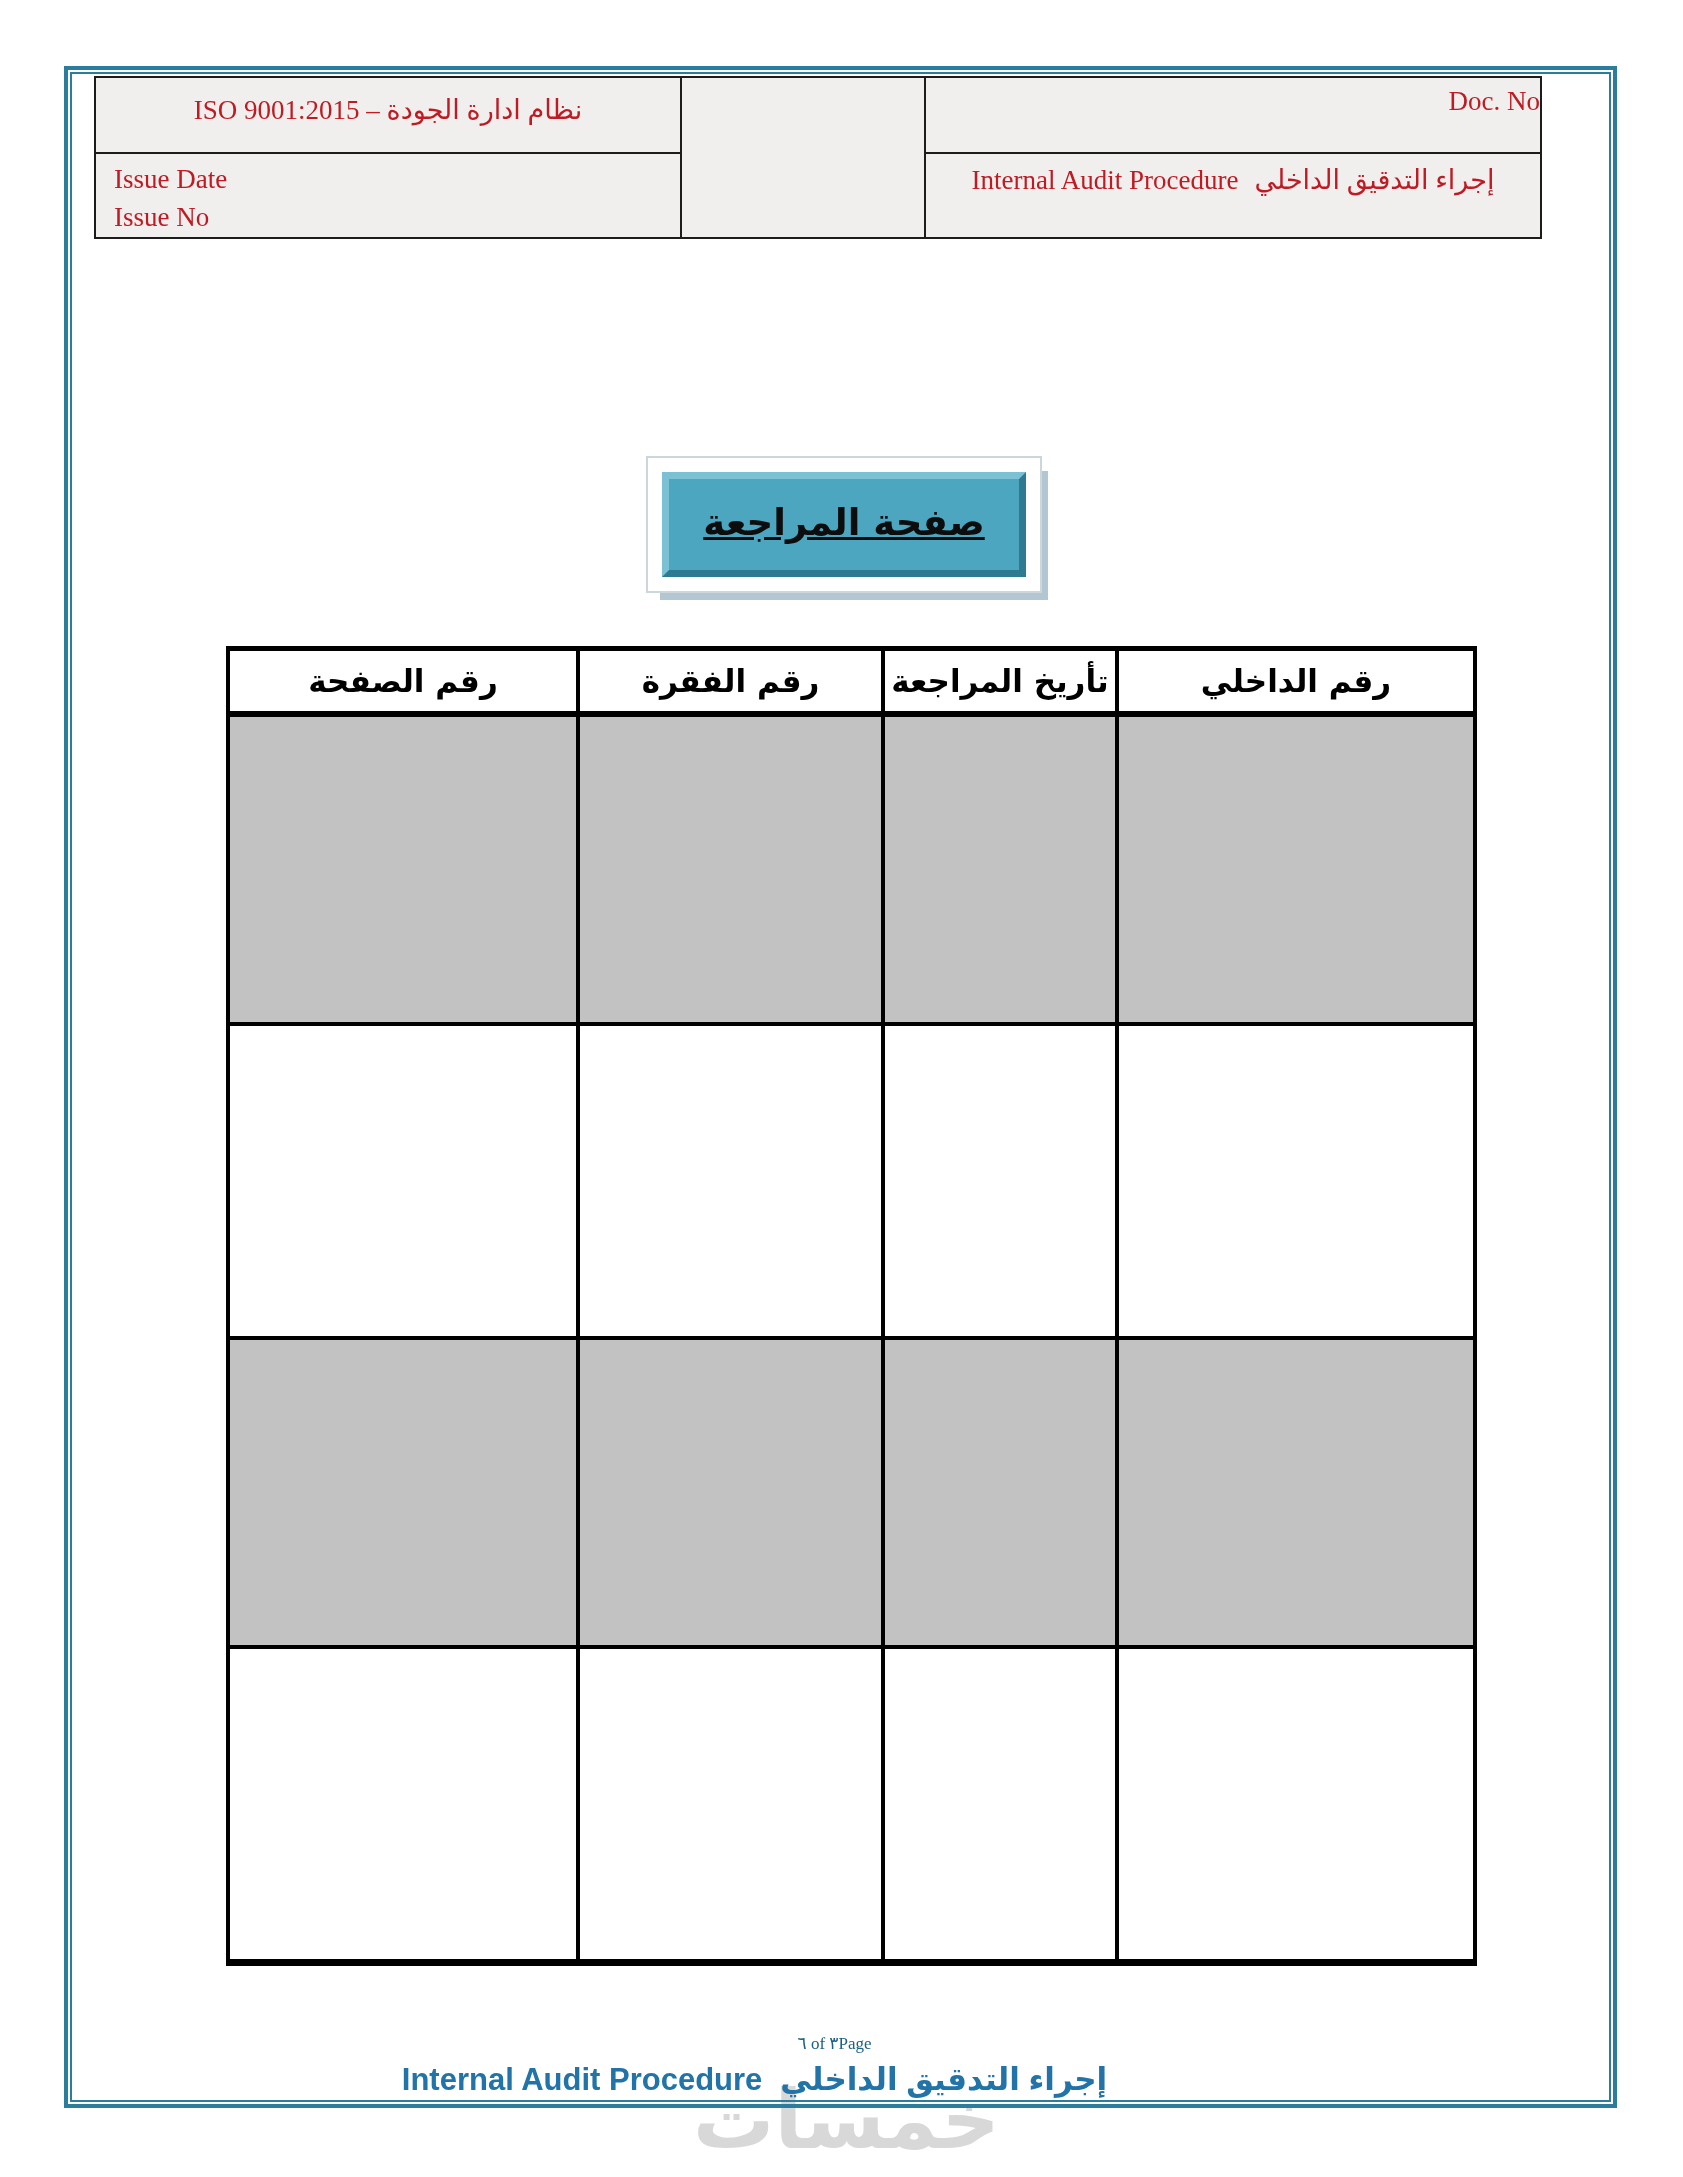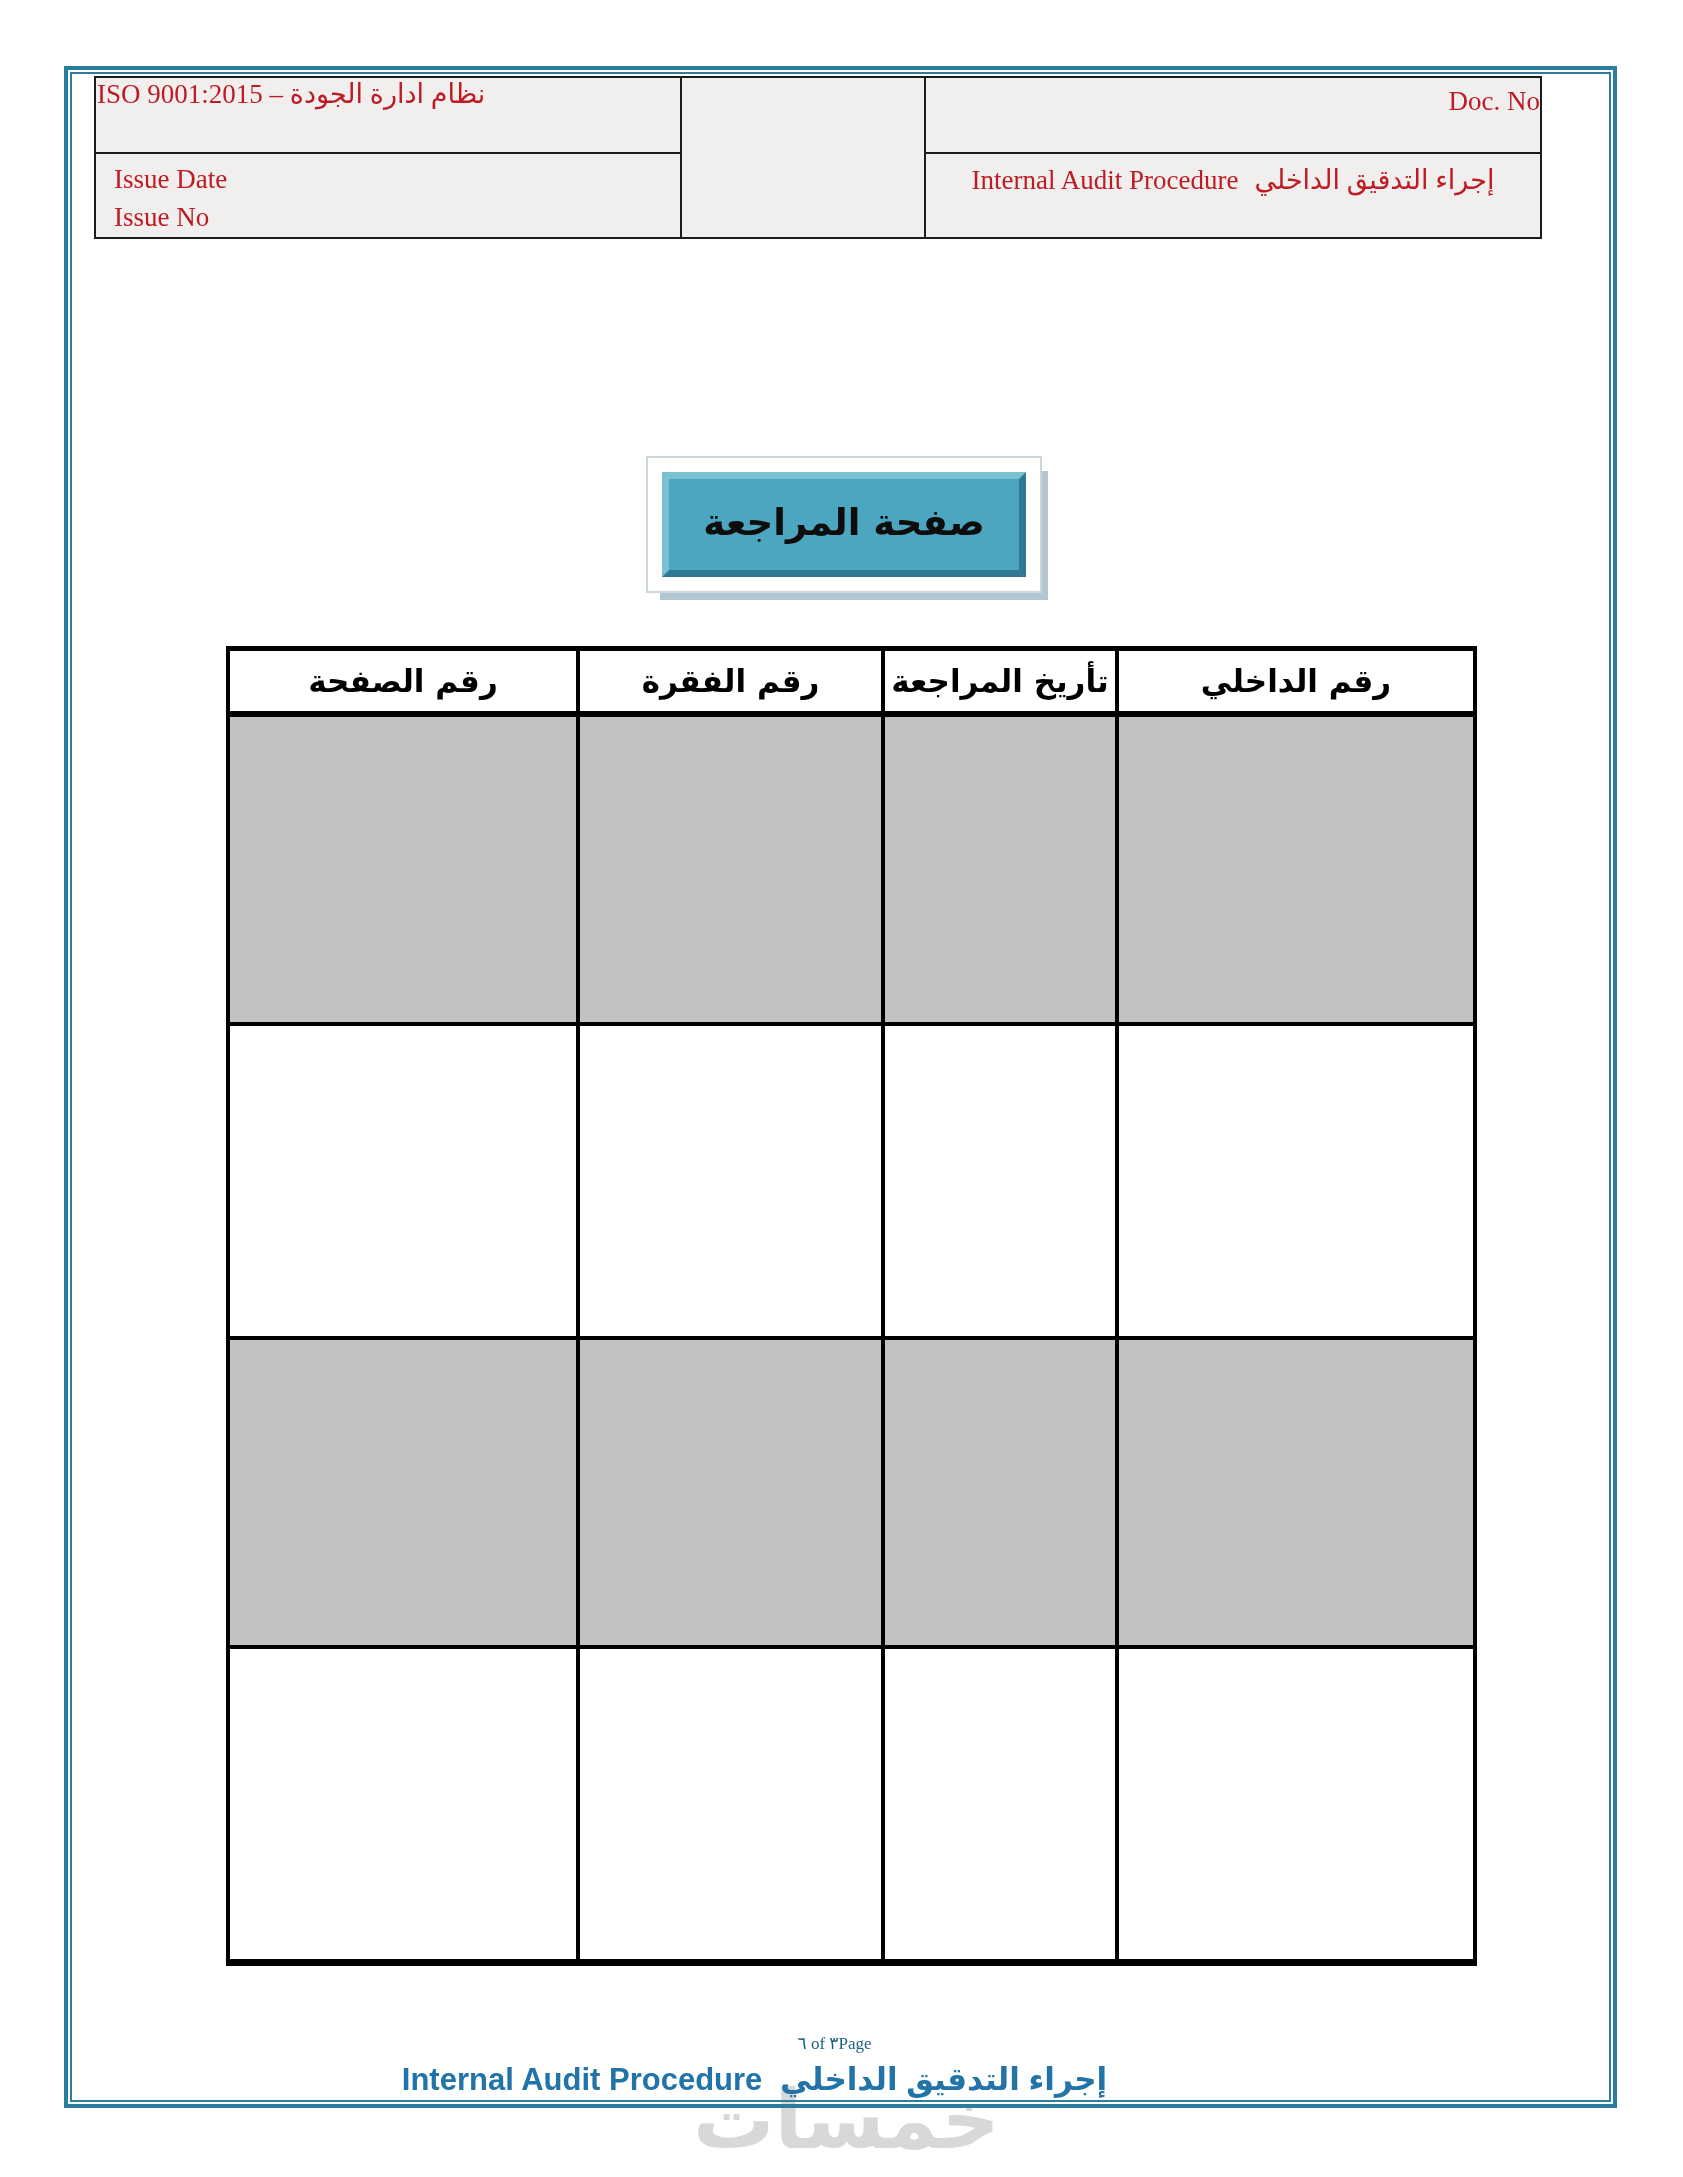--- a/index.html
+++ b/index.html
@@ -17,40 +17,40 @@
 
   
   .header-table {
     position:absolute; left:94px; top:76px; border-collapse:collapse; table-layout:fixed;
     z-index:3;
   }
   .header-table td {
     border:2px solid #1c1c1c; background:#f1efed; color:#be1b24;
     vertical-align:top; font-size:27px; overflow:hidden;
   }
-  .c-iso  { padding-top:0; }
+  .c-iso  { text-align:center; padding-top:16px; }
   .c-doc  { padding:8px 0 0 20px;text-align:right; }
   .c-issue{ padding:6px 8px 0 18px; line-height:38px; }
   .c-proc { text-align:center; padding-top:10px; }
   .mix { display:inline-flex; gap:16px; align-items:baseline; }
 
   
   .title-banner {
     position:absolute; left:648px; top:458px; width:364px; height:105px;
     border:14px solid #ffffff; outline:2px solid #ccd7dc; background:#4da6c0;
     box-shadow:10px 11px 0 -2px #b2c7d1; z-index:3;
   }
   .title-inner {
     position:absolute; inset:0; border:7px solid;
     border-color:#7cc0d3 #2d7a92 #2d7a92 #7cc0d3;
     display:flex; align-items:center; justify-content:center;
   }
   .title-inner span {
     font-family:"DejaVu Sans",sans-serif; font-weight:bold; font-size:37px;
-    color:#0d0d0d; padding-bottom:4px;
+    color:#0d0d0d; padding-bottom:4px;text-decoration:underline;
   }
 
   
   .rev-table {
     position:absolute; left:226px; top:646px; border-collapse:collapse;
     table-layout:fixed; background:#ffffff; z-index:3;border-radius:27px;
   }
   .col-1 { width:350px; } .col-2 { width:305px; } .col-3 { width:234px; } .col-4 { width:358px; }
   .rev-table th, .rev-table td { border:4px solid #000000; padding:0; }
   .rev-table thead tr { height:65px; }

